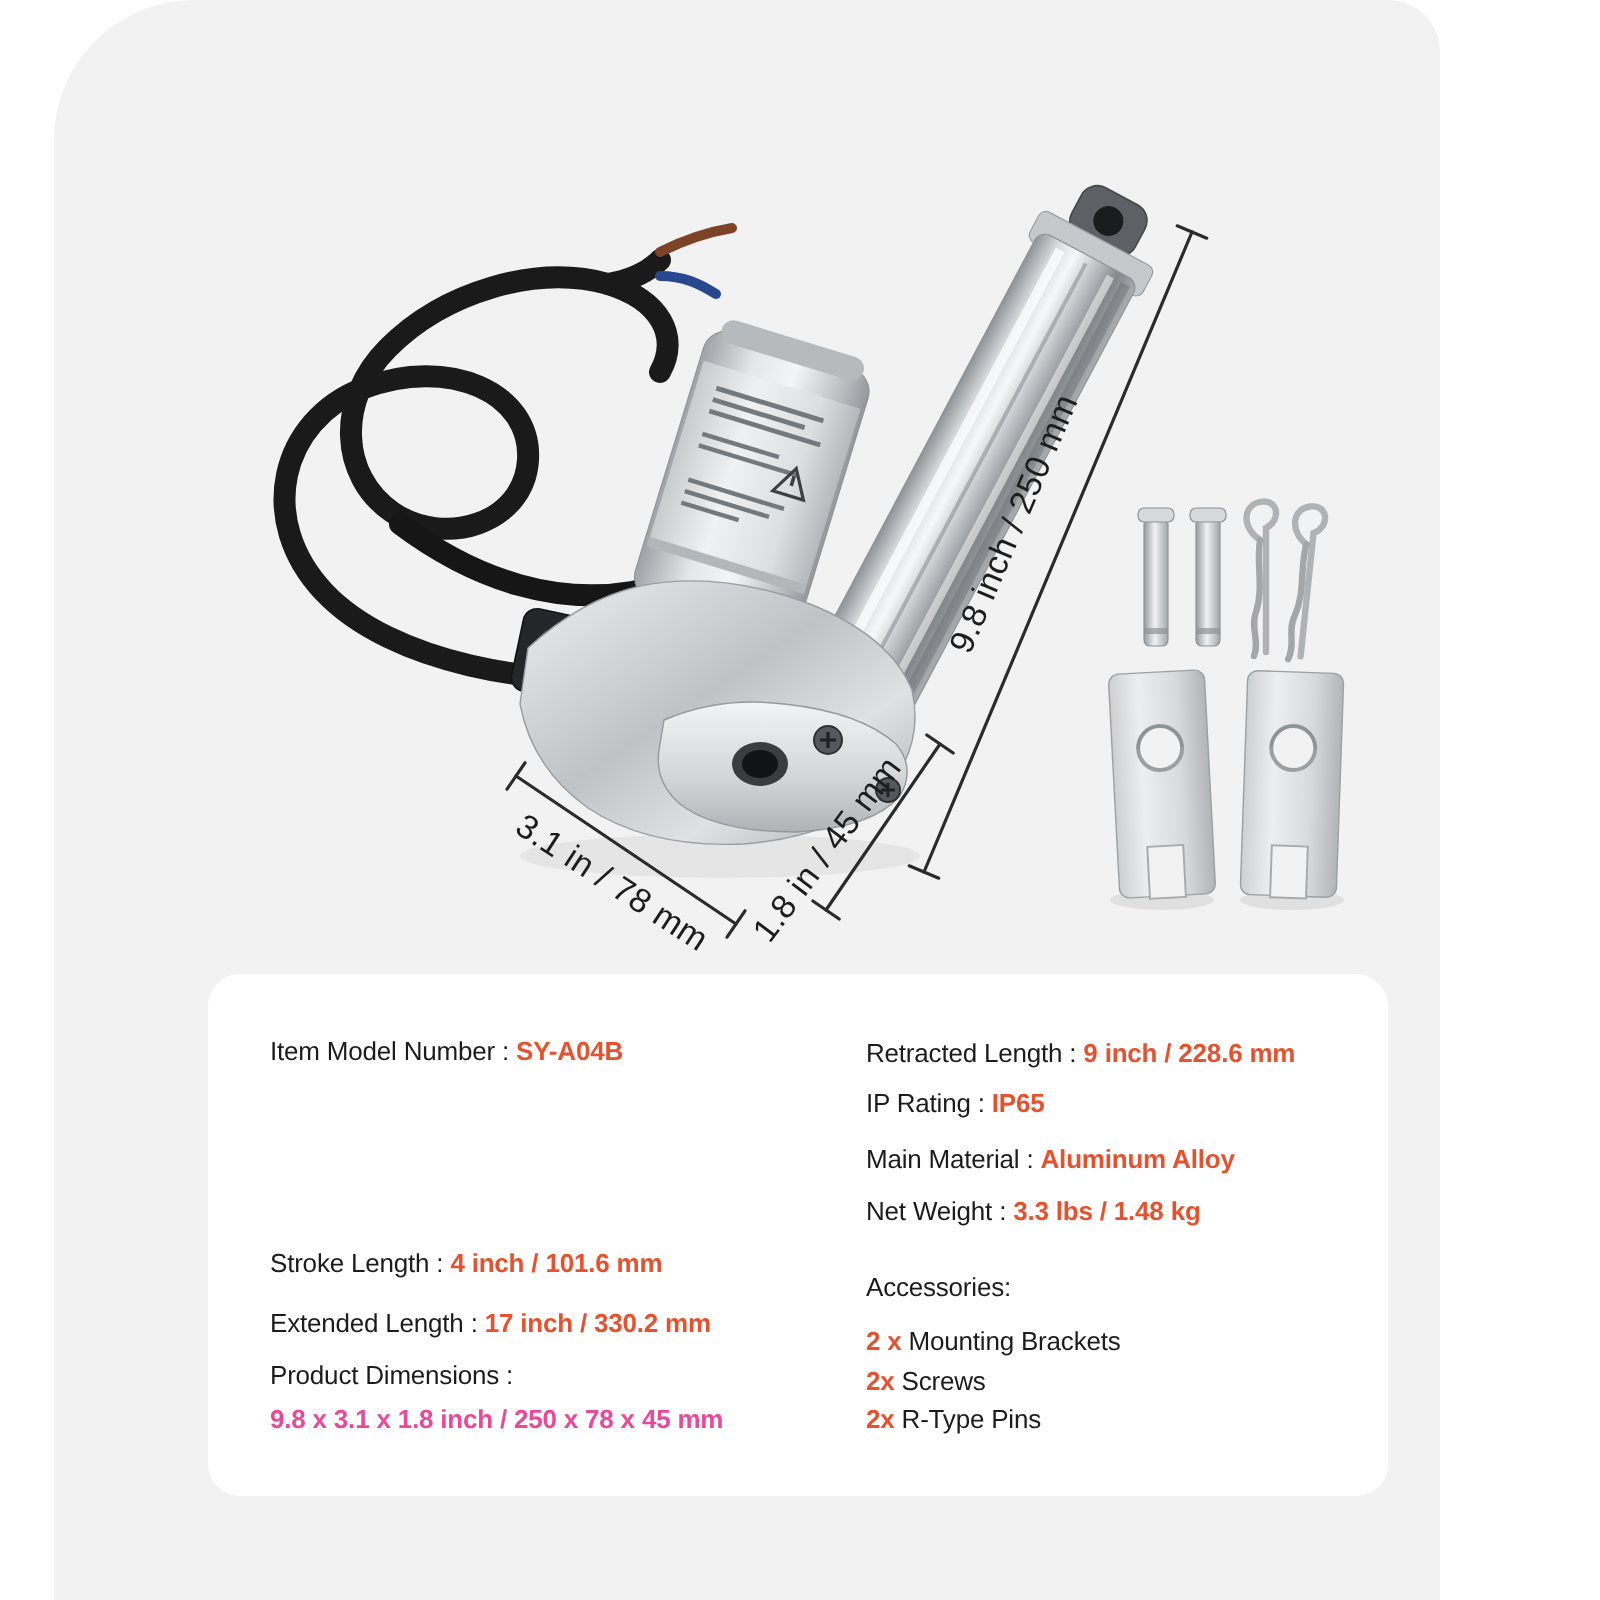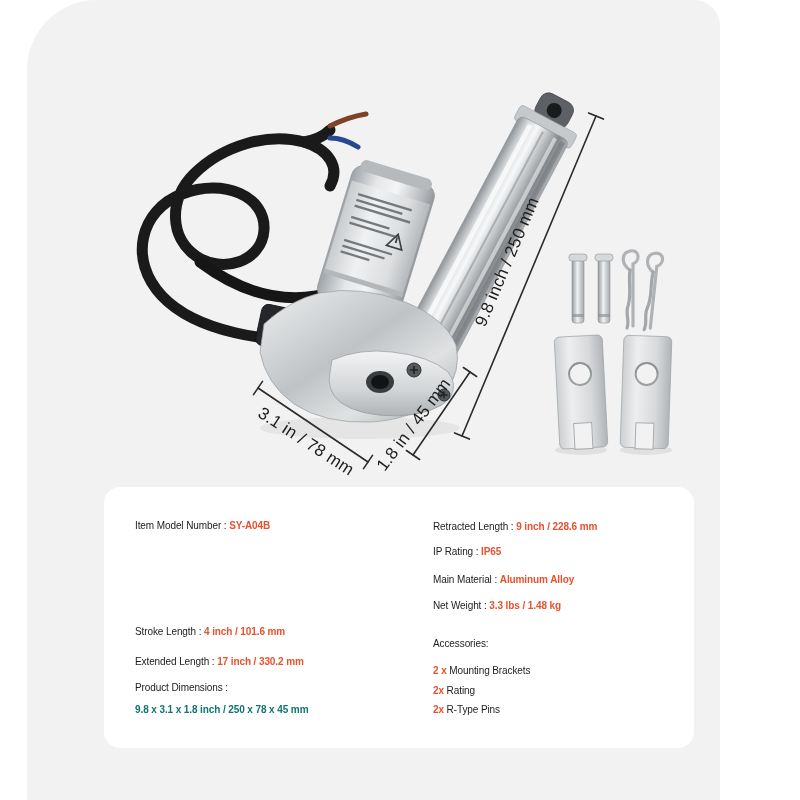--- a/index.html
+++ b/index.html
@@ -5,27 +5,27 @@
   html,body{margin:0;padding:0;background:#ffffff;}
   .page{position:relative;width:800px;height:800px;background:#ffffff;overflow:hidden;
         font-family:"Liberation Sans",sans-serif;}
   .canvas{position:absolute;left:27px;top:0;width:693px;height:800px;background:#f2f2f2;
           border-radius:70px 26px 0 0;}
   .photo{position:absolute;left:0;top:0;}
   .photo text{font-family:"Liberation Sans",sans-serif;font-size:17px;font-weight:500;
               fill:#1d1d1d;letter-spacing:.2px;}
   .card{position:absolute;left:104px;top:487px;width:590px;height:261px;background:#ffffff;
         border-radius:16px;}
-  .srow{position:absolute;font-size:10px;line-height:20px;color:#1c1c1c;white-space:nowrap;
+  .srow{position:absolute;font-size:13px;line-height:20px;color:#1c1c1c;white-space:nowrap;
         letter-spacing:-0.1px;}
   .srow .val{color:#e8512e;font-weight:700;}
   .srow .lbl{color:#1c1c1c;font-weight:400;}
   .col-l{left:31px;}
   .col-r{left:329px;}
-  .dimsval{color:#0f766e;font-weight:700;}
+  .dimsval{color:#ec4899;font-weight:700;}
   .acc-item .qty{color:#e8512e;font-weight:700;margin-top:21px;}
 </style>
 </head>
 <body>
 
 <div class="page">
   <div class="canvas"></div>
 
   <svg class="photo" width="800" height="500" viewBox="0 0 800 500">
     <defs>
@@ -198,16 +198,16 @@
     <div class="srow col-l" style="top:191px"><span class="lbl">Product Dimensions :</span></div>
     <div class="srow col-l dimsval" style="top:213px"><span>9.8 x 3.1 x 1.8 inch / 250 x 78 x 45 mm</span></div>
 
     <div class="srow col-r" style="top:30px"><span class="lbl">Retracted Length : </span><span class="val">9 inch / 228.6 mm</span></div>
     <div class="srow col-r" style="top:55px"><span class="lbl">IP Rating : </span><span class="val">IP65</span></div>
     <div class="srow col-r" style="top:83px"><span class="lbl">Main Material : </span><span class="val">Aluminum Alloy</span></div>
     <div class="srow col-r" style="top:109px"><span class="lbl">Net Weight : </span><span class="val">3.3 lbs / 1.48 kg</span></div>
 
     <div class="srow col-r" style="top:147px"><span class="lbl">Accessories:</span></div>
     <div class="srow col-r acc-item" style="top:174px"><span class="qty">2 x</span><span class="lbl"> Mounting Brackets</span></div>
-    <div class="srow col-r acc-item" style="top:194px"><span class="qty">2x</span><span class="lbl"> Rating</span></div>
+    <div class="srow col-r acc-item" style="top:194px"><span class="qty">2x</span><span class="lbl"> Screws</span></div>
     <div class="srow col-r acc-item" style="top:213px"><span class="qty">2x</span><span class="lbl"> R-Type Pins</span></div>
   </div>
 </div>
 
 </body></html>

